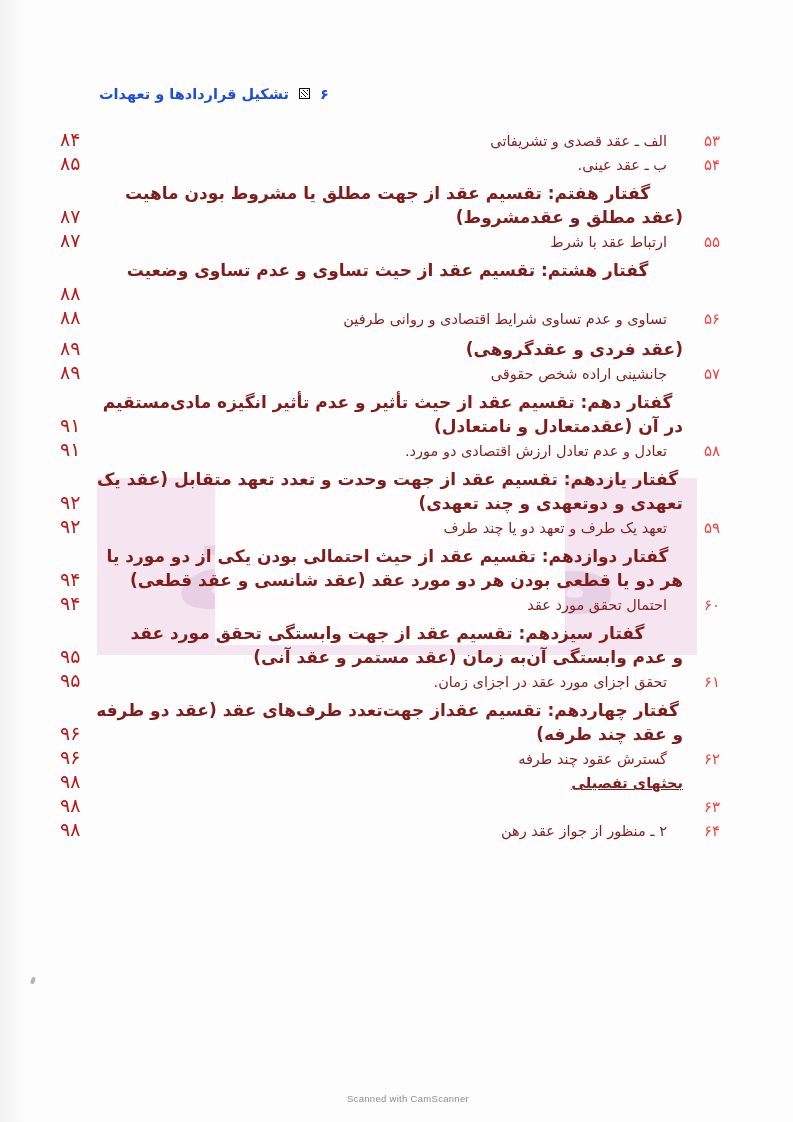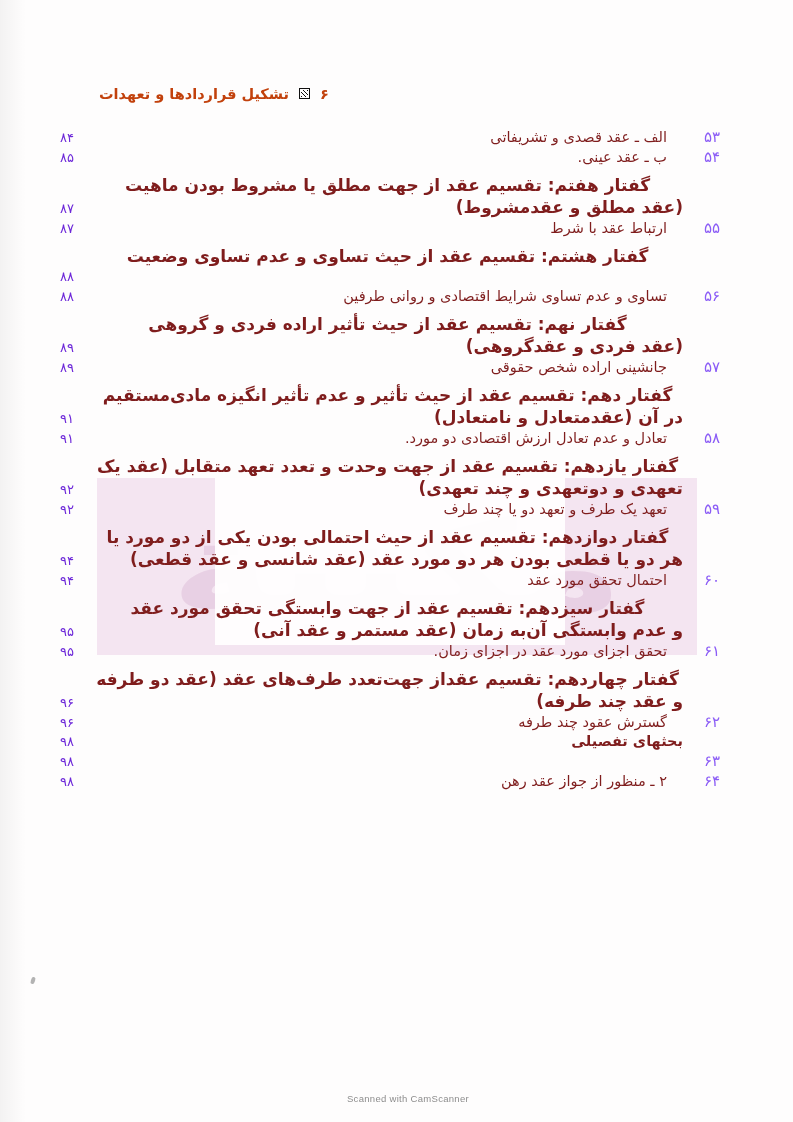--- a/index.html
+++ b/index.html
@@ -91,21 +91,21 @@
   
   #running-head {
     position: absolute;
     top: 86px;
     right: 55px;
     left: 55px;
     text-align: left;
     direction: rtl;
     font-size: 14.5px;
     font-weight: 700;
-    color: #c2410c;
+    color: #1d4ed8;
     letter-spacing: 0px;
   }
   #running-head .rh-inner {
     display: inline-block;
     padding-left: 44px;
   }
   #running-head .rh-mark {
     display: inline-block;
     width: 9px; height: 9px;
     border: 1.6px solid #111;
@@ -137,21 +137,21 @@
     margin-bottom: 2px;
   }
 
   
   .row-num {
     width: 58px;
     flex: 0 0 58px;
     text-align: center;
     font-size: 15px;
     letter-spacing: 1px;
-    color: #8b5cf6;
+    color: #ef4444;
     font-family: Liberation Serif, serif;
   }
   .row-num.blank { visibility: hidden; }
 
   
   .row-body {
     flex: 1 1 auto;
     display: flex;
     flex-direction: row;
     align-items: baseline;
@@ -170,23 +170,23 @@
     position: relative;
     top: -3px;
     line-height: 0;
     white-space: nowrap;
     color: #222;
     font-size: 15px;
     letter-spacing: 3.4px;
   }
   .row-page {
     flex: 0 0 auto;
-    font-size: 13px;
+    font-size: 19px;
     letter-spacing: 1px;
-    color: #6d28d9;
+    color: #b91c1c;
     padding-left: 2px;
   }
 
   
   .toc-row.heading .row-title {
     font-weight: 700;
     font-size: 17px;
     letter-spacing: -0.2px;
   }
   .toc-row.heading .row-body {
@@ -199,20 +199,21 @@
 
   
   .toc-row.entry .row-title {
     padding-right: 16px;
     font-weight: 400;
   }
 
   
   .toc-row.bold-plain .row-title {
     font-weight: 700;
+    text-decoration: underline;
   }
 
   .spacer-sm { height: 7px; }
 
   
   #cam-footer {
     position: absolute;
     left: 0; right: 0;
     top: 1093px;
     text-align: center;
@@ -304,26 +305,20 @@
       </div>
       <div class="toc-row entry">
         <div class="row-num">۵۶</div>
         <div class="row-body">
           <span class="row-title">تساوی و عدم تساوی شرایط اقتصادی و روانی طرفین</span>
           <span class="row-leader">. . . . . . . . . . . . . . . . . . . . . . . . . . . . . . . . . . . . . . . . . . . . . . . . . . . . . . . . . . . . . . . . . . . . . . . . . . . . . . . . . . . . . . . . . . . . . . .</span>
           <span class="row-page">۸۸</span>
         </div>
       </div>
       <div class="spacer-sm"></div>
-      <div class="toc-row heading first-line">
-        <div class="row-num blank">0</div>
-        <div class="row-body">
-          <span class="row-title">گفتار نهم: تقسیم عقد از حیث تأثیر اراده فردی و گروهی</span>
-        </div>
-      </div>
       <div class="toc-row heading">
         <div class="row-num blank">0</div>
         <div class="row-body">
           <span class="row-title">(عقد فردی و عقدگروهی)</span>
           <span class="row-leader">. . . . . . . . . . . . . . . . . . . . . . . . . . . . . . . . . . . . . . . . . . . . . . . . . . . . . . . . . . . . . . . . . . . . . . . . . . . . . . . . . . . . . . . . . . . . . . .</span>
           <span class="row-page">۸۹</span>
         </div>
       </div>
       <div class="toc-row entry">
         <div class="row-num">۵۷</div>

